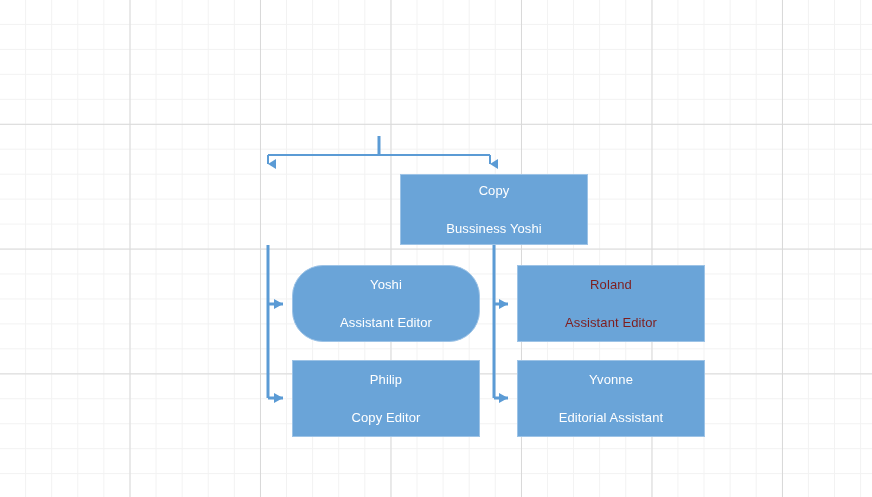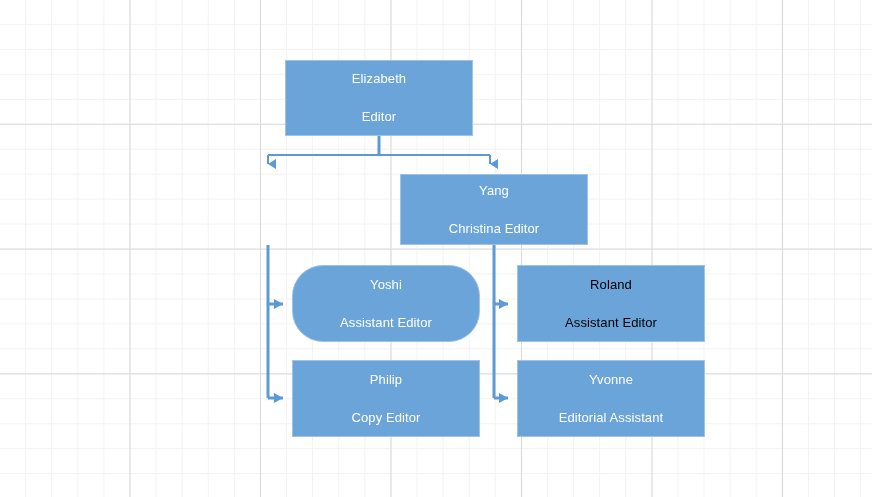--- a/index.html
+++ b/index.html
@@ -110,37 +110,33 @@
 
     <g>
       <path d="M 494 304 L 508 304" stroke="#5b9bd5" stroke-width="3" fill="none" marker-end="url(#arrow-right)"></path>
     </g>
 
     <g>
       <path d="M 494 398 L 508 398" stroke="#5b9bd5" stroke-width="3" fill="none" marker-end="url(#arrow-right)"></path>
     </g>
   </svg>
 
-  <div class="node" style="left: 285px; top: 60px; width: 188px; height: 76px; background: rgb(106, 164, 216); border-color: rgb(157, 195, 230); color: rgb(255, 255, 255);">
-    <div class="node-name">Elizabeth</div>
-    <div class="node-title">Editor</div>
-  </div>
 
 
   <div class="node" style="left: 400px; top: 174px; width: 188px; height: 71px; background: rgb(106, 164, 216); border-color: rgb(157, 195, 230); color: rgb(255, 255, 255);">
-    <div class="node-name">Yang</div>
-    <div class="node-title">Christina Editor</div>
+    <div class="node-name">Copy</div>
+    <div class="node-title">Bussiness Yoshi</div>
   </div>
 
   <div class="node" style="left: 292px; top: 265px; width: 188px; height: 77px; background: rgb(106, 164, 216); border-color: rgb(157, 195, 230); color: rgb(255, 255, 255); border-radius: 31px;">
     <div class="node-name">Yoshi</div>
     <div class="node-title">Assistant Editor</div>
   </div>
 
-  <div class="node" style="left: 517px; top: 265px; width: 188px; height: 77px; background: rgb(106, 164, 216); border-color: rgb(157, 195, 230); color: #000000;">
+  <div class="node" style="left: 517px; top: 265px; width: 188px; height: 77px; background: rgb(106, 164, 216); border-color: rgb(157, 195, 230); color: #7f1d1d;">
     <div class="node-name">Roland</div>
     <div class="node-title">Assistant Editor</div>
   </div>
 
   <div class="node" style="left: 292px; top: 360px; width: 188px; height: 77px; background: rgb(106, 164, 216); border-color: rgb(157, 195, 230); color: rgb(255, 255, 255);">
     <div class="node-name">Philip</div>
     <div class="node-title">Copy Editor</div>
   </div>
 
   <div class="node" style="left: 517px; top: 360px; width: 188px; height: 77px; background: rgb(106, 164, 216); border-color: rgb(157, 195, 230); color: rgb(255, 255, 255);">

